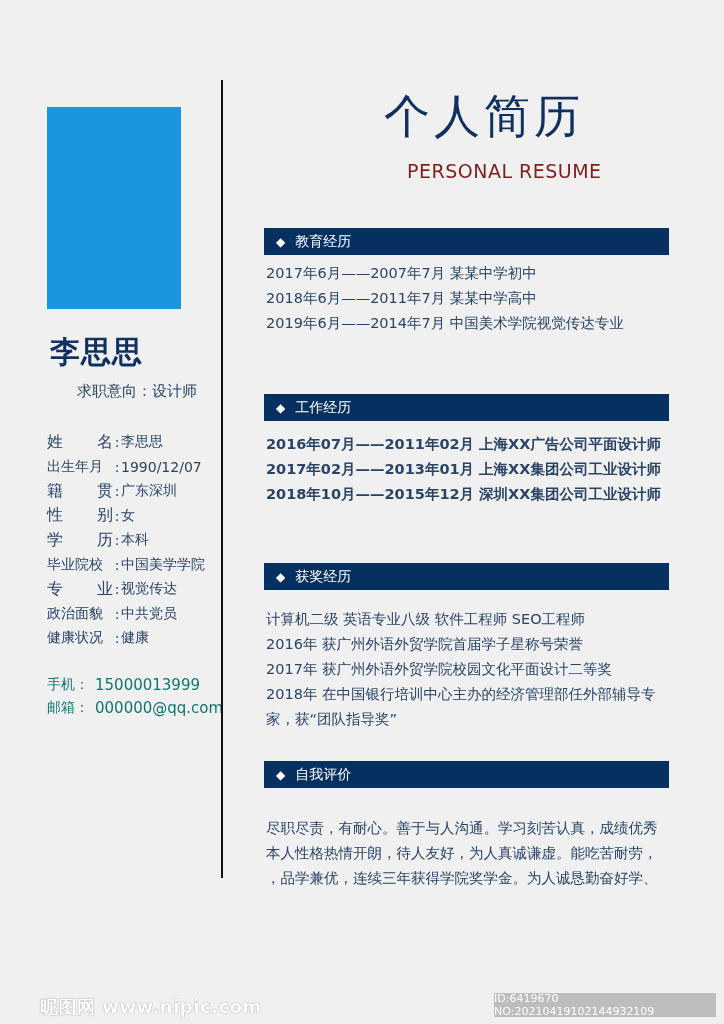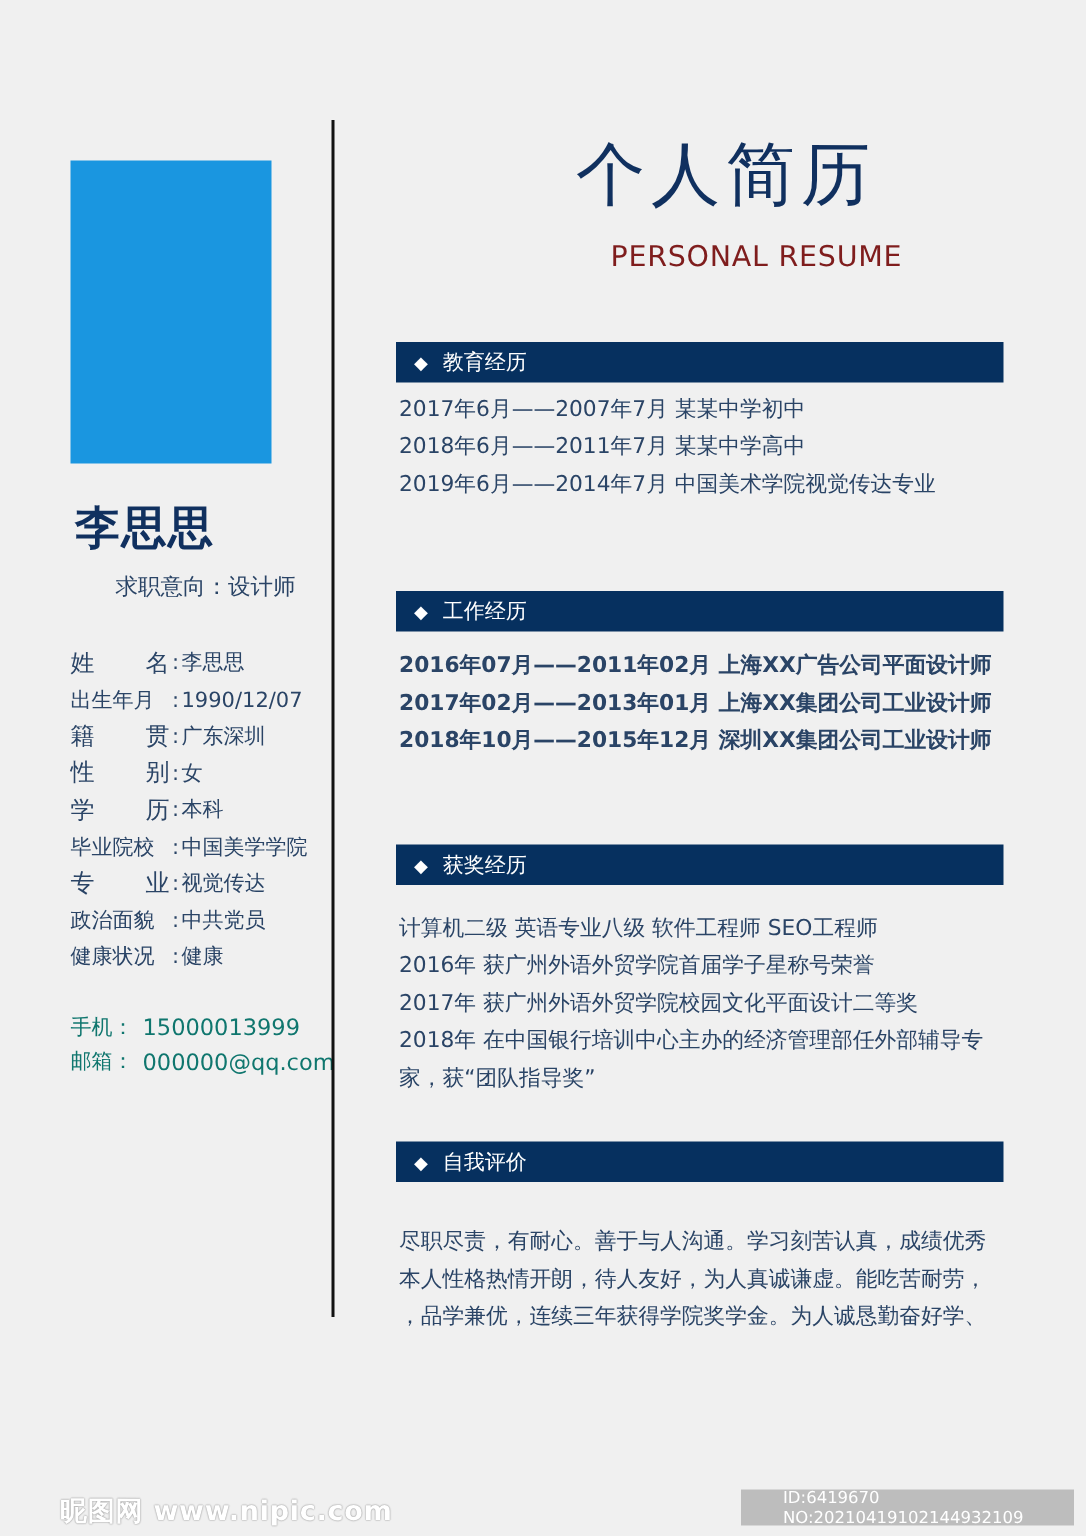--- a/index.html
+++ b/index.html
@@ -25,21 +25,21 @@
 
   .title { position: absolute; left: 384px; top: 86px; font-size: 46px; color: #10305f; letter-spacing: 4px; font-weight: normal; }
   .subtitle { position: absolute; left: 407px; top: 160px; font-size: 19px; color: #7f1d1d; letter-spacing: 0.5px; }
 
   .sec-head { position: absolute; left: 264px; width: 405px; height: 27px; background: #06305f; color: #fff; font-size: 14px; display: flex; align-items: center; padding-left: 12px; }
   .sec-head .diamond { font-size: 12px; margin-right: 10px; }
   .sec-body { position: absolute; left: 266px; width: 410px; font-size: 14.5px; color: #2a4466; }
   .line { height: 25px; line-height: 25px; white-space: nowrap; }
 
   .footer-logo { position: absolute; left: 10px; top: 995px; font-size: 18px; color: #fff; text-shadow: 0 0 1px #999, 0 0 1px #999; font-weight: bold; letter-spacing: 0.5px; margin-left: 30px; }
-  .footer-id { position: absolute; left: 494px; top: 993px; width: 222px; height: 24px; background: #bdbdbd; color: #fff; font-size: 11px; display: flex; align-items: center; justify-content: center; padding-left: 28px; }
+  .footer-id { position: absolute; left: 494px; top: 993px; width: 222px; height: 24px; background: #bdbdbd; color: #fff; font-size: 11px; display: flex; align-items: center; justify-content: center; }
 </style>
 </head>
 <body>
 
 <div class="photo"></div>
 <div class="name">李思思</div>
 <div class="intent"><span>求职意向：</span><span>设计师</span></div>
 
 <div class="info" id="info-list">
     <div class="info-row">

